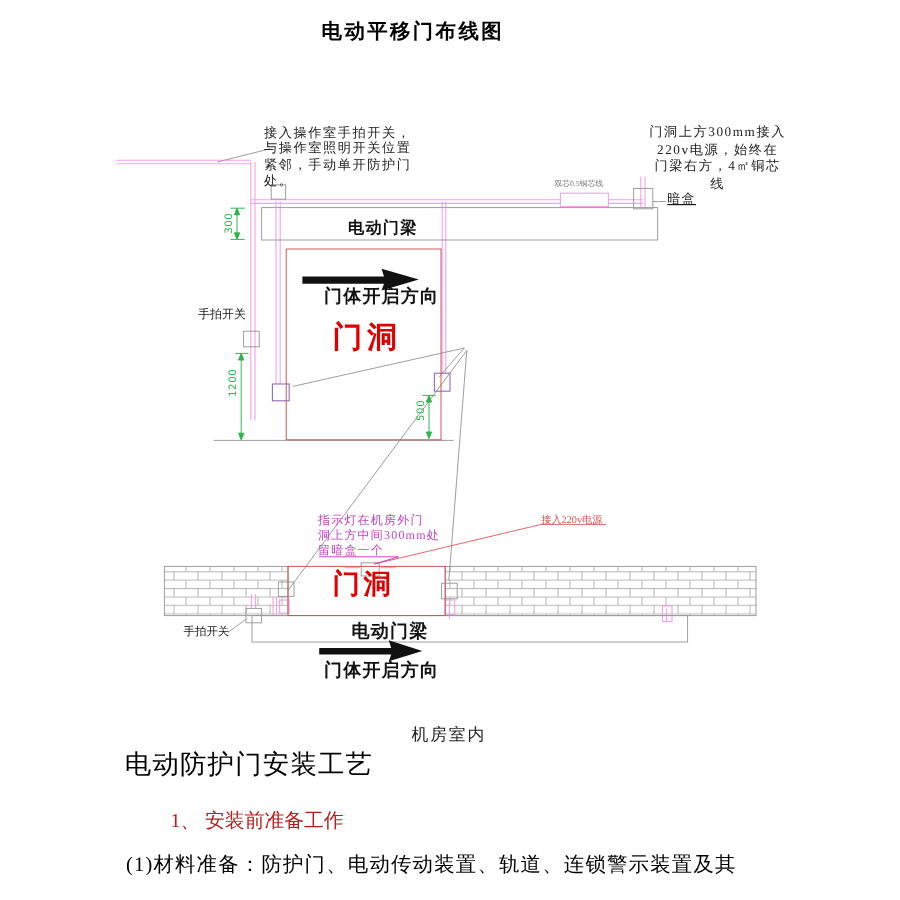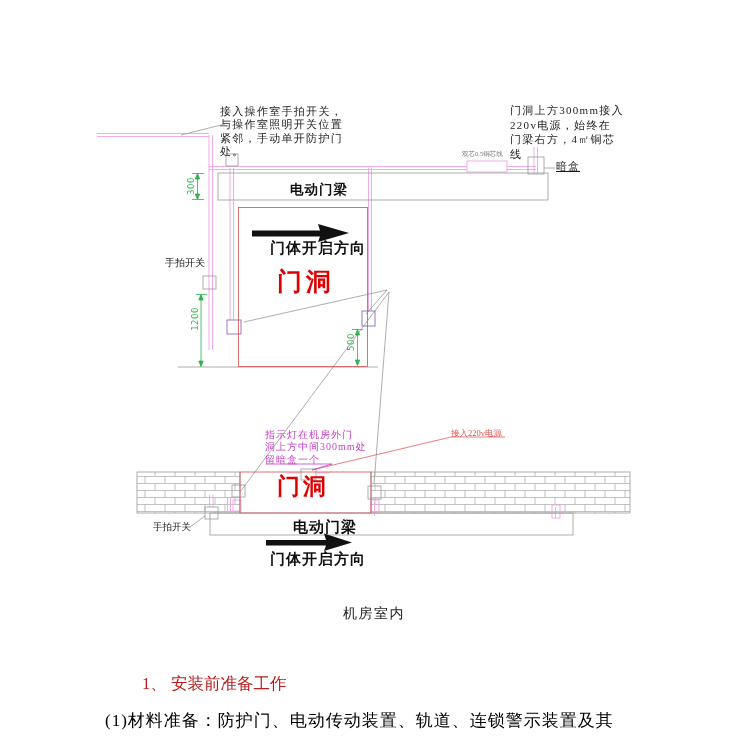--- a/index.html
+++ b/index.html
@@ -98,26 +98,27 @@
       <path d="M357.5,330 V365" fill="none"></path>
       <path d="M352,329.5 H363" fill="none"></path>
       <polygon points="357.5,329.5 355.3,335 359.7,335"></polygon>
       <polygon points="357.5,365.5 355.3,360 359.7,360"></polygon>
     </g>
 
     <polygon points="252,230.5 320,230.5 318,224 349,233 318,242 320,236.5 252,236.5" fill="#111"></polygon>
     <polygon points="266,540 326,540 324,533.5 352,542.5 324,551 326,545.5 266,545.5" fill="#111"></polygon>
   </svg>
 
+  <div class="lbl title" style="left:268px;top:16px;">电动平移门布线图</div>
 
   <div class="lbl note" style="left:220px;top:105px;width:125px;">接入操作室手拍开关，
 与操作室照明开关位置
 紧邻，手动单开防护门
 处。</div>
-  <div class="lbl note" style="left:510px;top:103px;width:140px;line-height:14.5px;">门洞上方300mm接入
+  <div class="lbl note" style="left:528px;top:103px;width:140px;line-height:14.5px;text-align:center;">门洞上方300mm接入
 220v电源，始终在
 门梁右方，4㎡铜芯
 线</div>
   <div class="lbl tiny" style="left:462px;top:150px;">双芯0.5铜芯线</div>
   <div class="lbl" style="left:556px;top:160px;font-size:11px;letter-spacing:1px;text-decoration:underline;">暗盒</div>
   <div class="lbl blabel" style="left:279px;top:182px;font-size:13.5px;">电动门梁</div>
   <div class="lbl blabel" style="left:259px;top:239px;font-size:15px;">门体开启方向</div>
   <div class="lbl door" style="left:277px;top:266px;font-size:25px;letter-spacing:4px;">门洞</div>
   <div class="lbl" style="left:165px;top:257px;font-size:10px;">手拍开关</div>
   <div class="dim" style="left:176px;top:180px;">300</div>
@@ -127,16 +128,17 @@
   <div class="lbl note-sm magenta" style="left:265px;top:429px;width:105px;">指示灯在机房外门
 洞上方中间300mm处
 留暗盒一个</div>
   <div class="lbl redline" style="left:451px;top:428px;font-size:8.5px;">接入220v电源</div>
   <div class="lbl door" style="left:277px;top:473px;font-size:23px;letter-spacing:3px;">门洞</div>
   <div class="lbl blabel" style="left:282px;top:518px;font-size:15px;">电动门梁</div>
   <div class="lbl blabel" style="left:259px;top:550px;font-size:15px;">门体开启方向</div>
   <div class="lbl" style="left:153px;top:522px;font-size:9.5px;">手拍开关</div>
   <div class="lbl" style="left:343px;top:581px;font-size:14px;letter-spacing:1.5px;color:#222;margin-top:24px;">机房室内</div>
 
+  <div class="lbl body-heading" style="left:104px;top:623px;">电动防护门安装工艺</div>
   <div class="lbl body-text" style="left:142px;top:674px;">1、 安装前准备工作</div>
   <div class="lbl body-text2" style="left:105px;top:710px;">(1)材料准备：防护门、电动传动装置、轨道、连锁警示装置及其</div>
 
 </div>
 
 </body></html>

